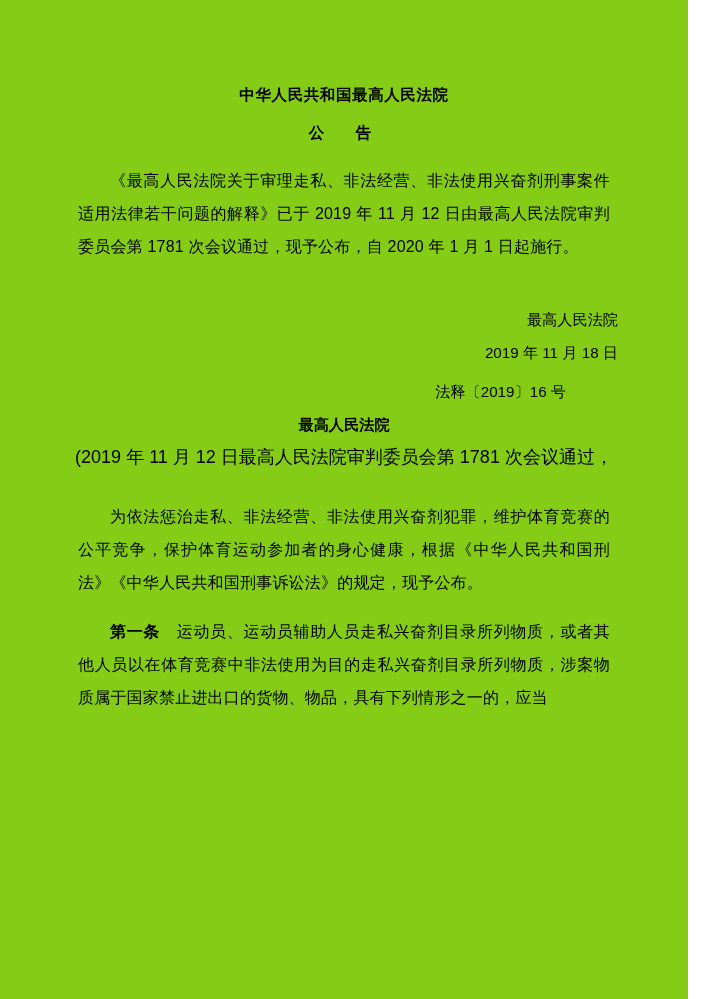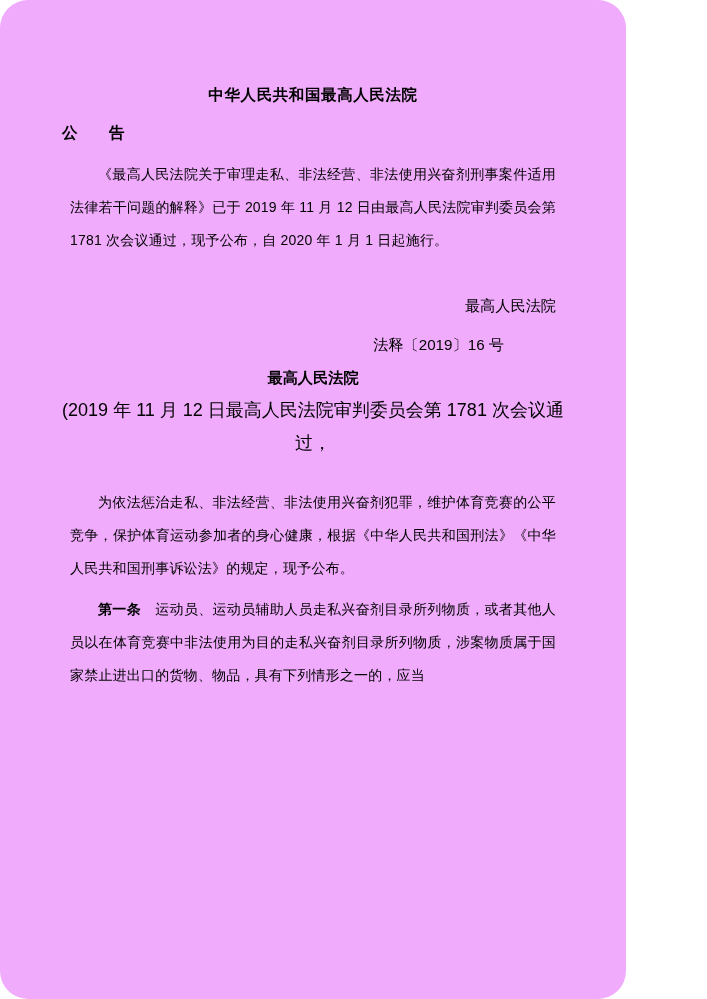--- a/index.html
+++ b/index.html
@@ -9,49 +9,48 @@
   }
   body {
     width: 707px;
     height: 999px;
     font-family: "Liberation Sans", sans-serif;
     color: #000000;
     overflow: hidden;
   }
   .page {
     position: relative;
-    width: 626px;
+    width: 688px;
     height: 999px;
     box-sizing: border-box;
     padding: 80px 62px 0 62px;
-    background: #f0abfc;
-    border-radius: 28px;
+    background: #84cc16;
   }
   .doc-title {
     text-align: center;
     font-size: 15.5px;
     font-weight: bold;
     letter-spacing: 0.6px;
     line-height: 30px;
     margin: 0 0 8px 0;
   }
   .doc-subtitle {
-    text-align: left;
+    text-align: center;
     font-size: 15.5px;
     font-weight: bold;
     letter-spacing: 8px;
     line-height: 30px;
     margin: 0 0 10px 0;
   }
   .para {
-    font-size: 14px;
+    font-size: 16px;
     line-height: 33px;
     text-align: justify;
     text-justify: inter-ideograph;
-    margin: 8px;
+    margin: 16px;
     letter-spacing: 0.2px;
   }
   .indent {
     text-indent: 2em;
   }
   .right {
     text-align: right;
     font-size: 15.2px;
     line-height: 33px;
     margin: 0;
@@ -95,20 +94,21 @@
   <h1 class="doc-title">中华人民共和国最高人民法院</h1>
 
   <h2 class="doc-subtitle">公　告</h2>
 
   <p class="para indent">《最高人民法院关于审理走私、非法经营、非法使用兴奋剂刑事案件适用法律若干问题的解释》已于 2019 年 11 月 12 日由最高人民法院审判委员会第 1781 次会议通过，现予公布，自 2020 年 1 月 1 日起施行。</p>
 
   <div class="spacer-lg"></div>
 
   <p class="right">最高人民法院</p>
 
+  <p class="right">2019 年 11 月 18 日</p>
 
   <div class="spacer-sm"></div>
 
   <p class="doc-num">法释〔2019〕16 号</p>
 
   <p class="center-bold">最高人民法院</p>
 
 
 
   <p class="center">(2019 年 11 月 12 日最高人民法院审判委员会第 1781 次会议通过，</p>

